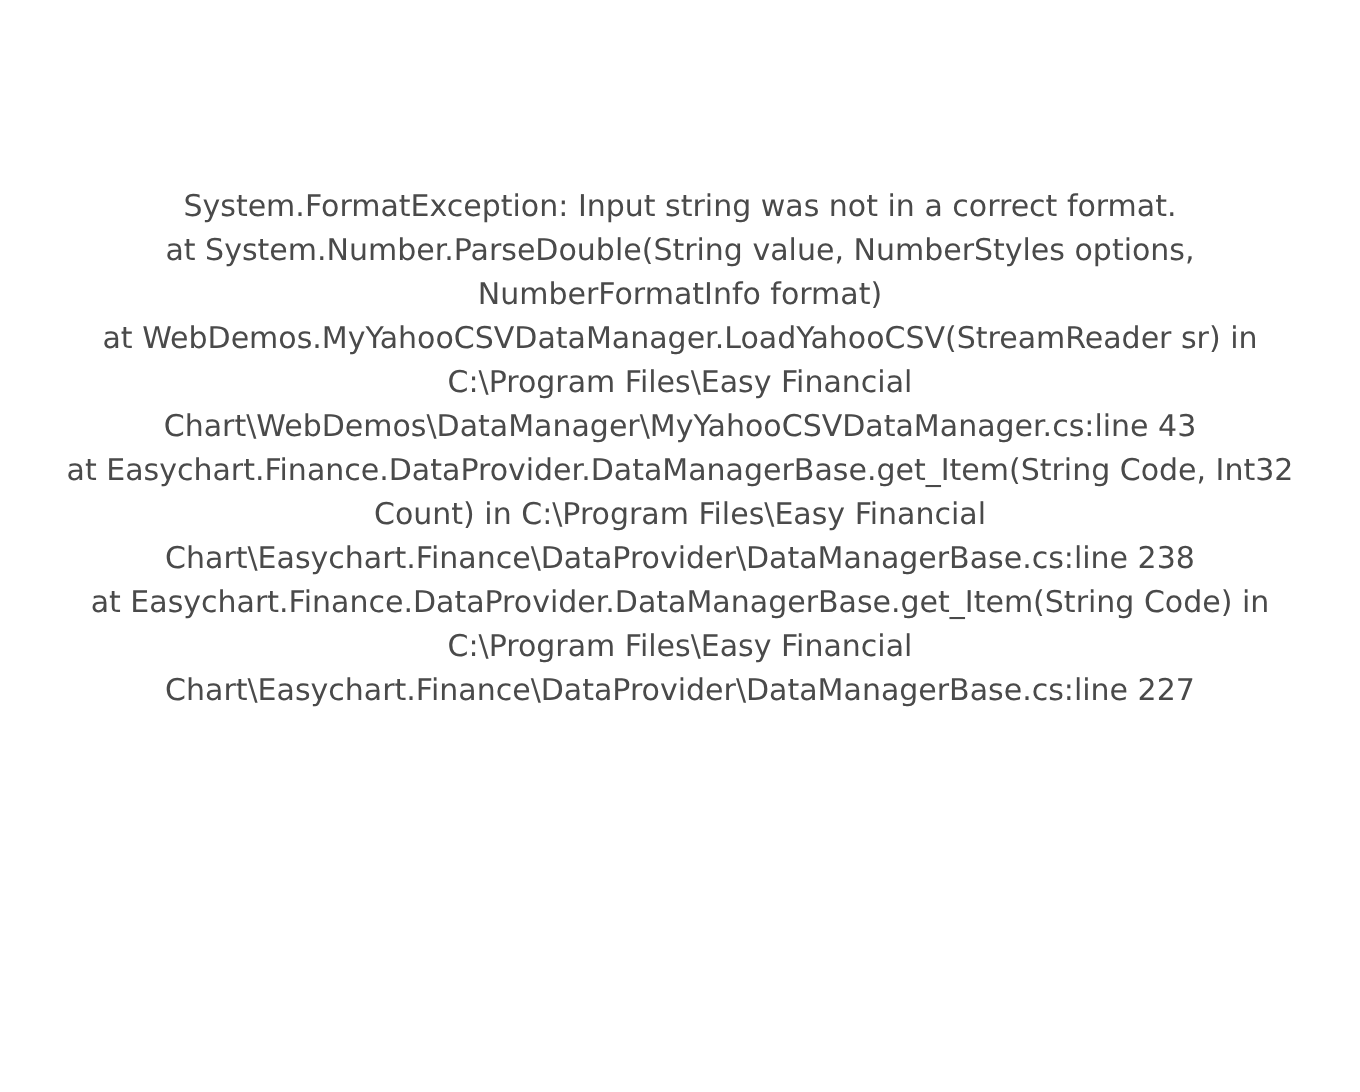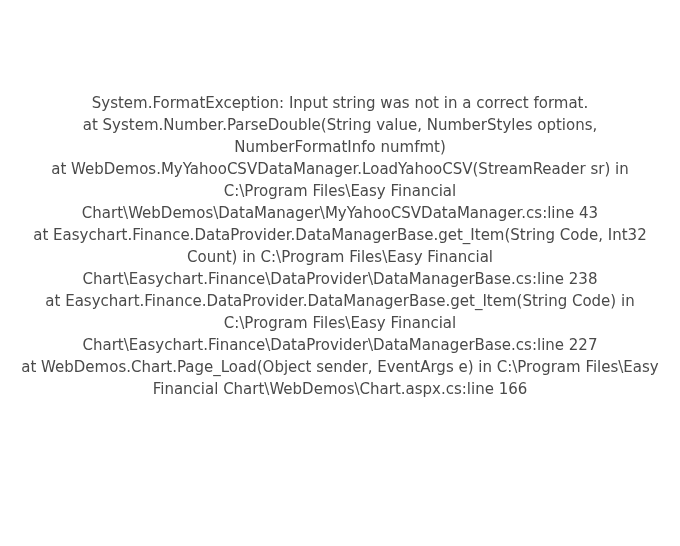--- a/index.html
+++ b/index.html
@@ -40,19 +40,18 @@
   .stack-trace .exception-line {
     color: #4a4a4a;
   }
 </style>
 </head>
 <body>
 
 <div class="page">
   <div class="stack-trace">
     <span class="line exception-line">System.FormatException: Input string was not in a correct format.</span>
-    <span class="line">at System.Number.ParseDouble(String value, NumberStyles options, NumberFormatInfo numfmt)</span>
+    <span class="line">at System.Number.ParseDouble(String value, NumberStyles options, NumberFormatInfo format)</span>
     <span class="line">at WebDemos.MyYahooCSVDataManager.LoadYahooCSV(StreamReader sr) in C:\Program Files\Easy Financial Chart\WebDemos\DataManager\MyYahooCSVDataManager.cs:line 43</span>
     <span class="line">at Easychart.Finance.DataProvider.DataManagerBase.get_Item(String Code, Int32 Count) in C:\Program Files\Easy Financial Chart\Easychart.Finance\DataProvider\DataManagerBase.cs:line 238</span>
     <span class="line">at Easychart.Finance.DataProvider.DataManagerBase.get_Item(String Code) in C:\Program Files\Easy Financial Chart\Easychart.Finance\DataProvider\DataManagerBase.cs:line 227</span>
-    <span class="line">at WebDemos.Chart.Page_Load(Object sender, EventArgs e) in C:\Program Files\Easy Financial Chart\WebDemos\Chart.aspx.cs:line 166</span>
   </div>
 </div>
 
 </body></html>

